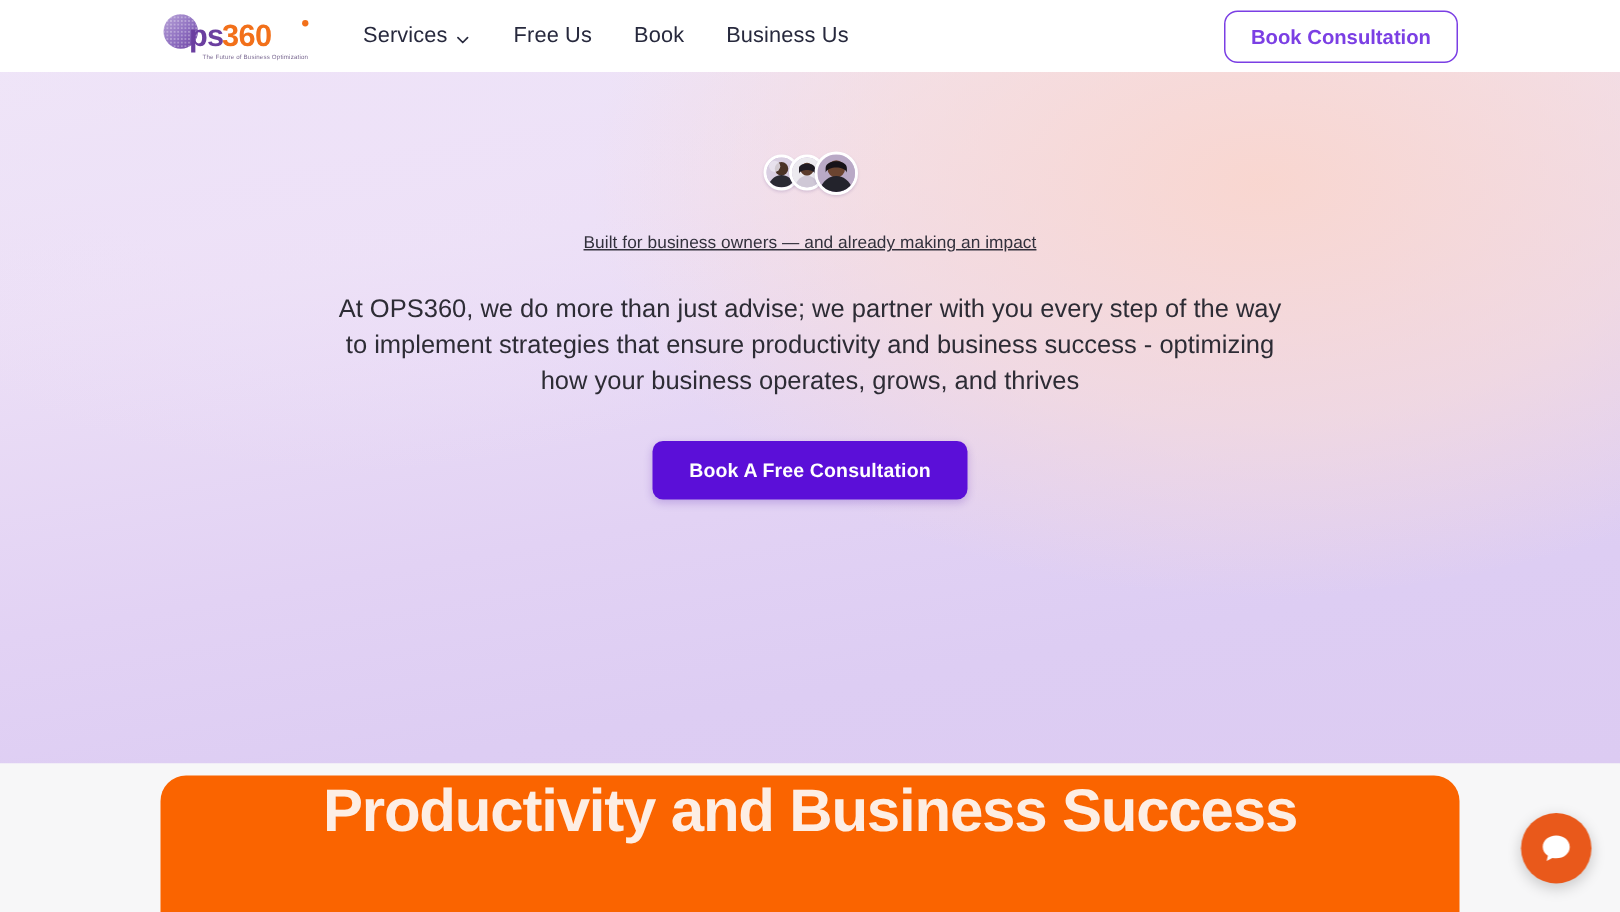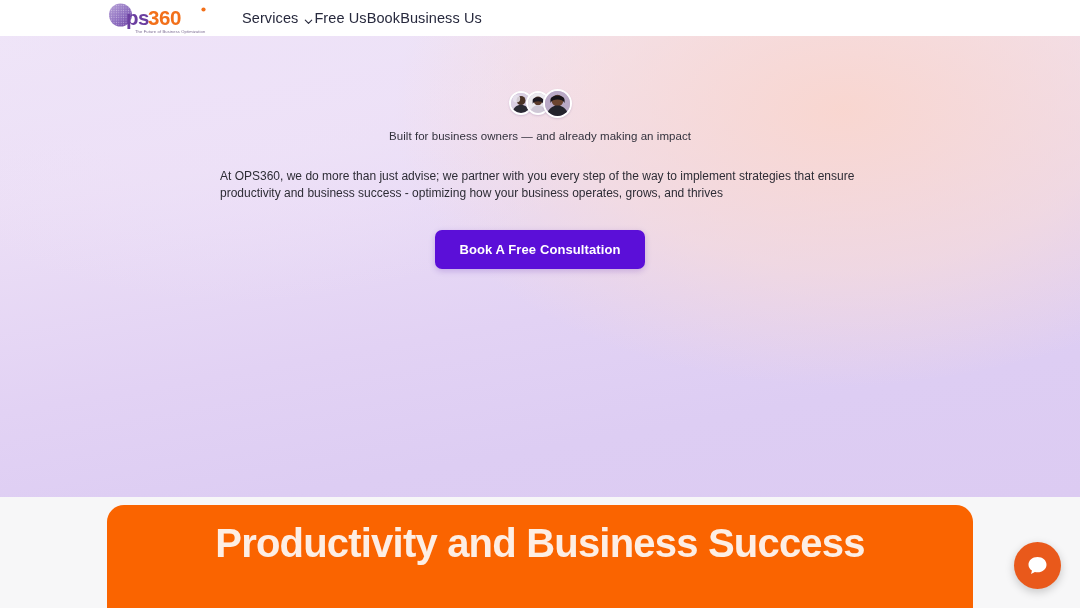--- a/index.html
+++ b/index.html
@@ -8,37 +8,37 @@
     width:1080px; height:608px;
     overflow:hidden;
     background:#f7f7f8;
     font-family:"Liberation Sans", sans-serif;
     -webkit-font-smoothing:antialiased;
   }
 
   
   .navbar{
     position:relative;
-    height:36px;
+    height:48px;
     background:#ffffff;
     display:flex;
     align-items:center;
     padding:0 108px 0 108px;
     z-index:20;
   }
   .logo{
     display:flex; align-items:flex-start;
     margin-right:30px;
     cursor:pointer;
     position:relative;
     top:1px;
   }
   .logo-mark{ display:block; }
   .nav-links{
-    display:flex; align-items:flex-end; 
+    display:flex; align-items:flex-end; gap:28px;
   }
   .nav-link{
     font-size:14.5px;
     color:#27293d;
     font-weight:500;
     letter-spacing:.1px;
     cursor:pointer;
     display:flex; align-items:center; gap:5px;
     white-space:nowrap;
   }
@@ -83,44 +83,45 @@
     margin-left:-7px;
     overflow:hidden;
     position:relative;
     box-shadow:0 1px 2px rgba(80,50,120,.18);
   }
   .av:first-child{ margin-left:0; }
   .av.big{ width:29px; height:29px; }
   .av svg{ display:block; width:100%; height:100%; }
 
   .hero-eyebrow{
-    margin-top:12px;
+    margin-top:26px;
     font-size:11.5px;
     color:#32313c;
     letter-spacing:.05px;
+    text-decoration:underline;
   }
   .hero-title{
     margin-top:25px;
     text-align:center;
     font-size:39px;
     line-height:1.08;
     letter-spacing:-.8px;
     color:#111015;
     font-weight:400;
     max-width:860px;
   }
   .hero-title em{
     font-style:italic;
     font-weight:700;
     color:#6A15DE;
   }
   .hero-copy{
     margin-top:26px;
-    text-align:left;
-    font-size:12px;
+    text-align:center;
+    font-size:17px;
     line-height:1.42;
     color:#2d2c35;
     max-width:640px;
   }
   .hero-prompt{
     margin-top:30px;
     font-size:13.5px;
     color:#1f1e28;
   }
   .hero-cta{
@@ -152,21 +153,21 @@
     background:#FA6400;
     border-radius:17px;
     overflow:hidden;
   }
   .orange-heading{
     text-align:center;
     color:#fdeee4;
     font-size:40px;
     font-weight:700;
     letter-spacing:-.8px;
-    margin-top:16px;
+    margin-top:2px;
     white-space:nowrap;
   }
 
   
   .chat-widget{
     position:fixed;
     right:19px; bottom:19px;
     width:47px; height:47px;
     border-radius:50%;
     background:#E9591B;
@@ -210,20 +211,21 @@
         <svg viewBox="0 0 12 12" width="11" height="11">
             <path d="M2.5 4.5 L6 8 L9.5 4.5" fill="none" stroke="#27293d" stroke-width="1.25" stroke-linecap="round" stroke-linejoin="round"></path>
           </svg>
       </span>
     </span>
     <span class="nav-link">Free Us</span>
     <span class="nav-link">Book</span>
     <span class="nav-link">Business Us</span>
   </nav>
 
+  <button class="nav-cta">Book Consultation</button>
 </div>
 
 <section class="hero">
 
   <div class="avatars">
     <div class="av">
       <svg viewBox="0 0 24 24">
           <rect width="24" height="24" fill="#d9cfe2"></rect>
           <circle cx="12" cy="9" r="5.4" fill="#4a3326"></circle>
           <path d="M1 24 C3 16.5 8 14 12 14 C16 14 21 16.5 23 24 Z" fill="#2a2a33"></path>

